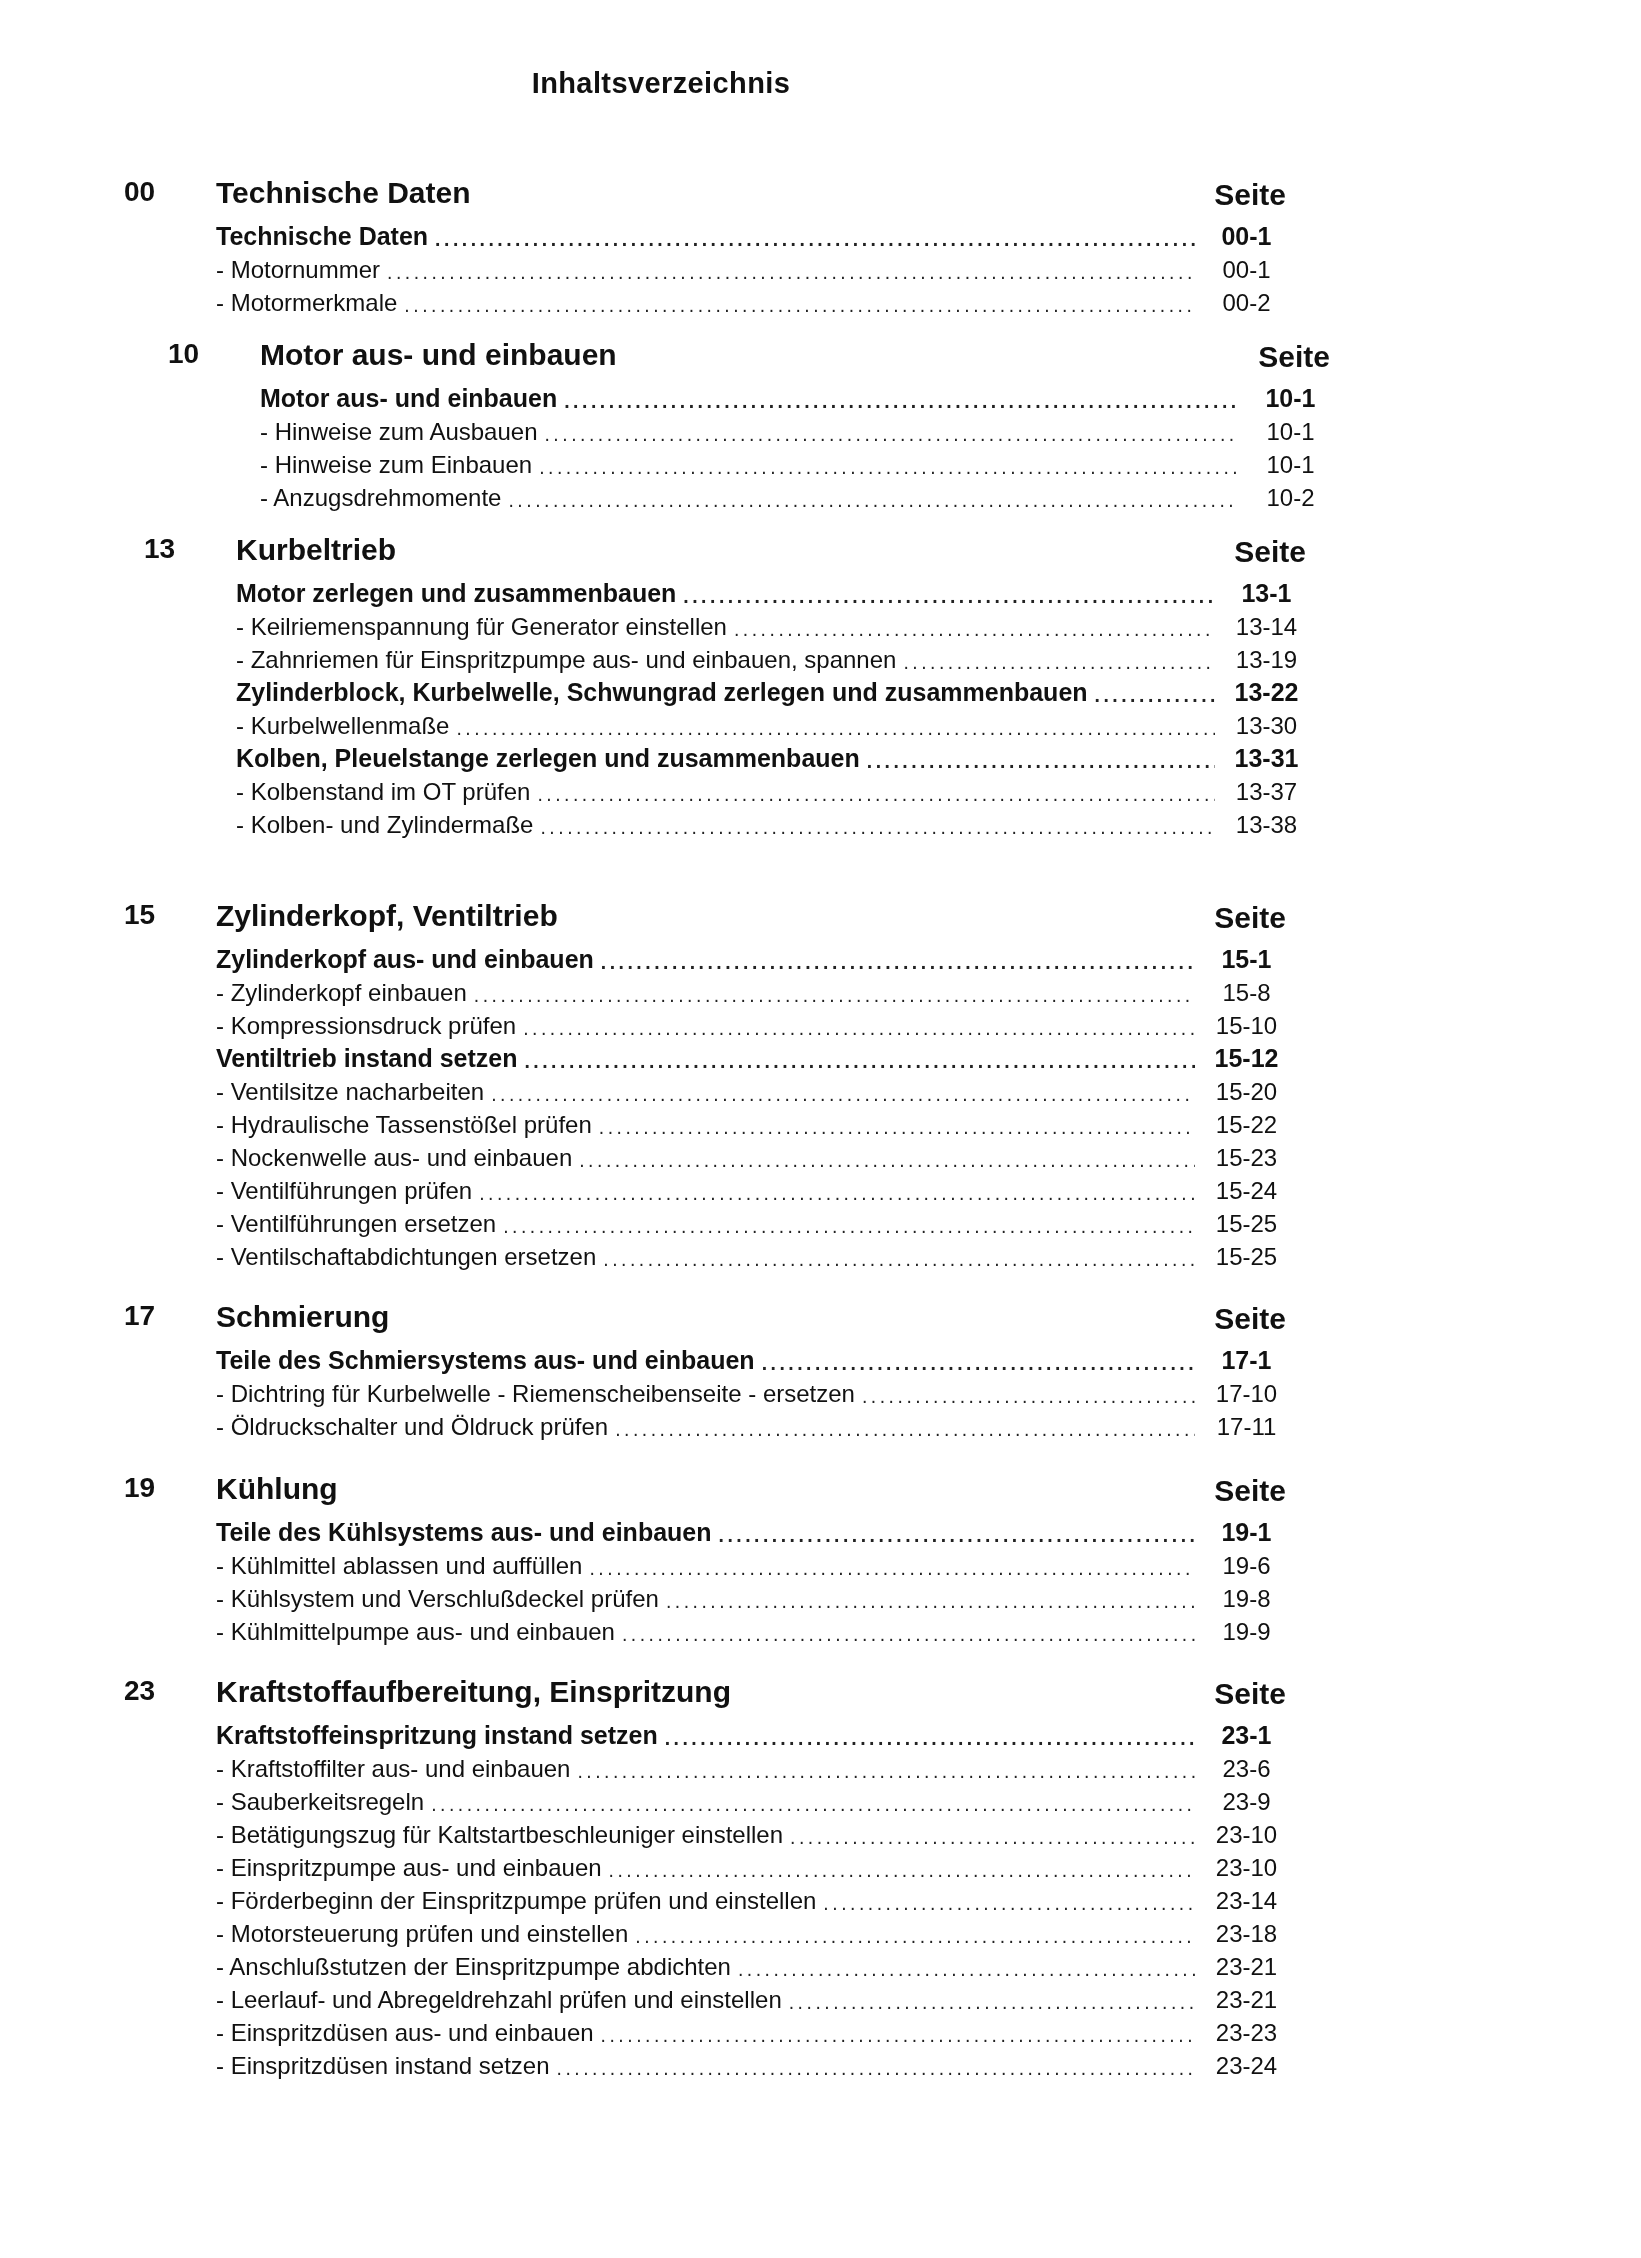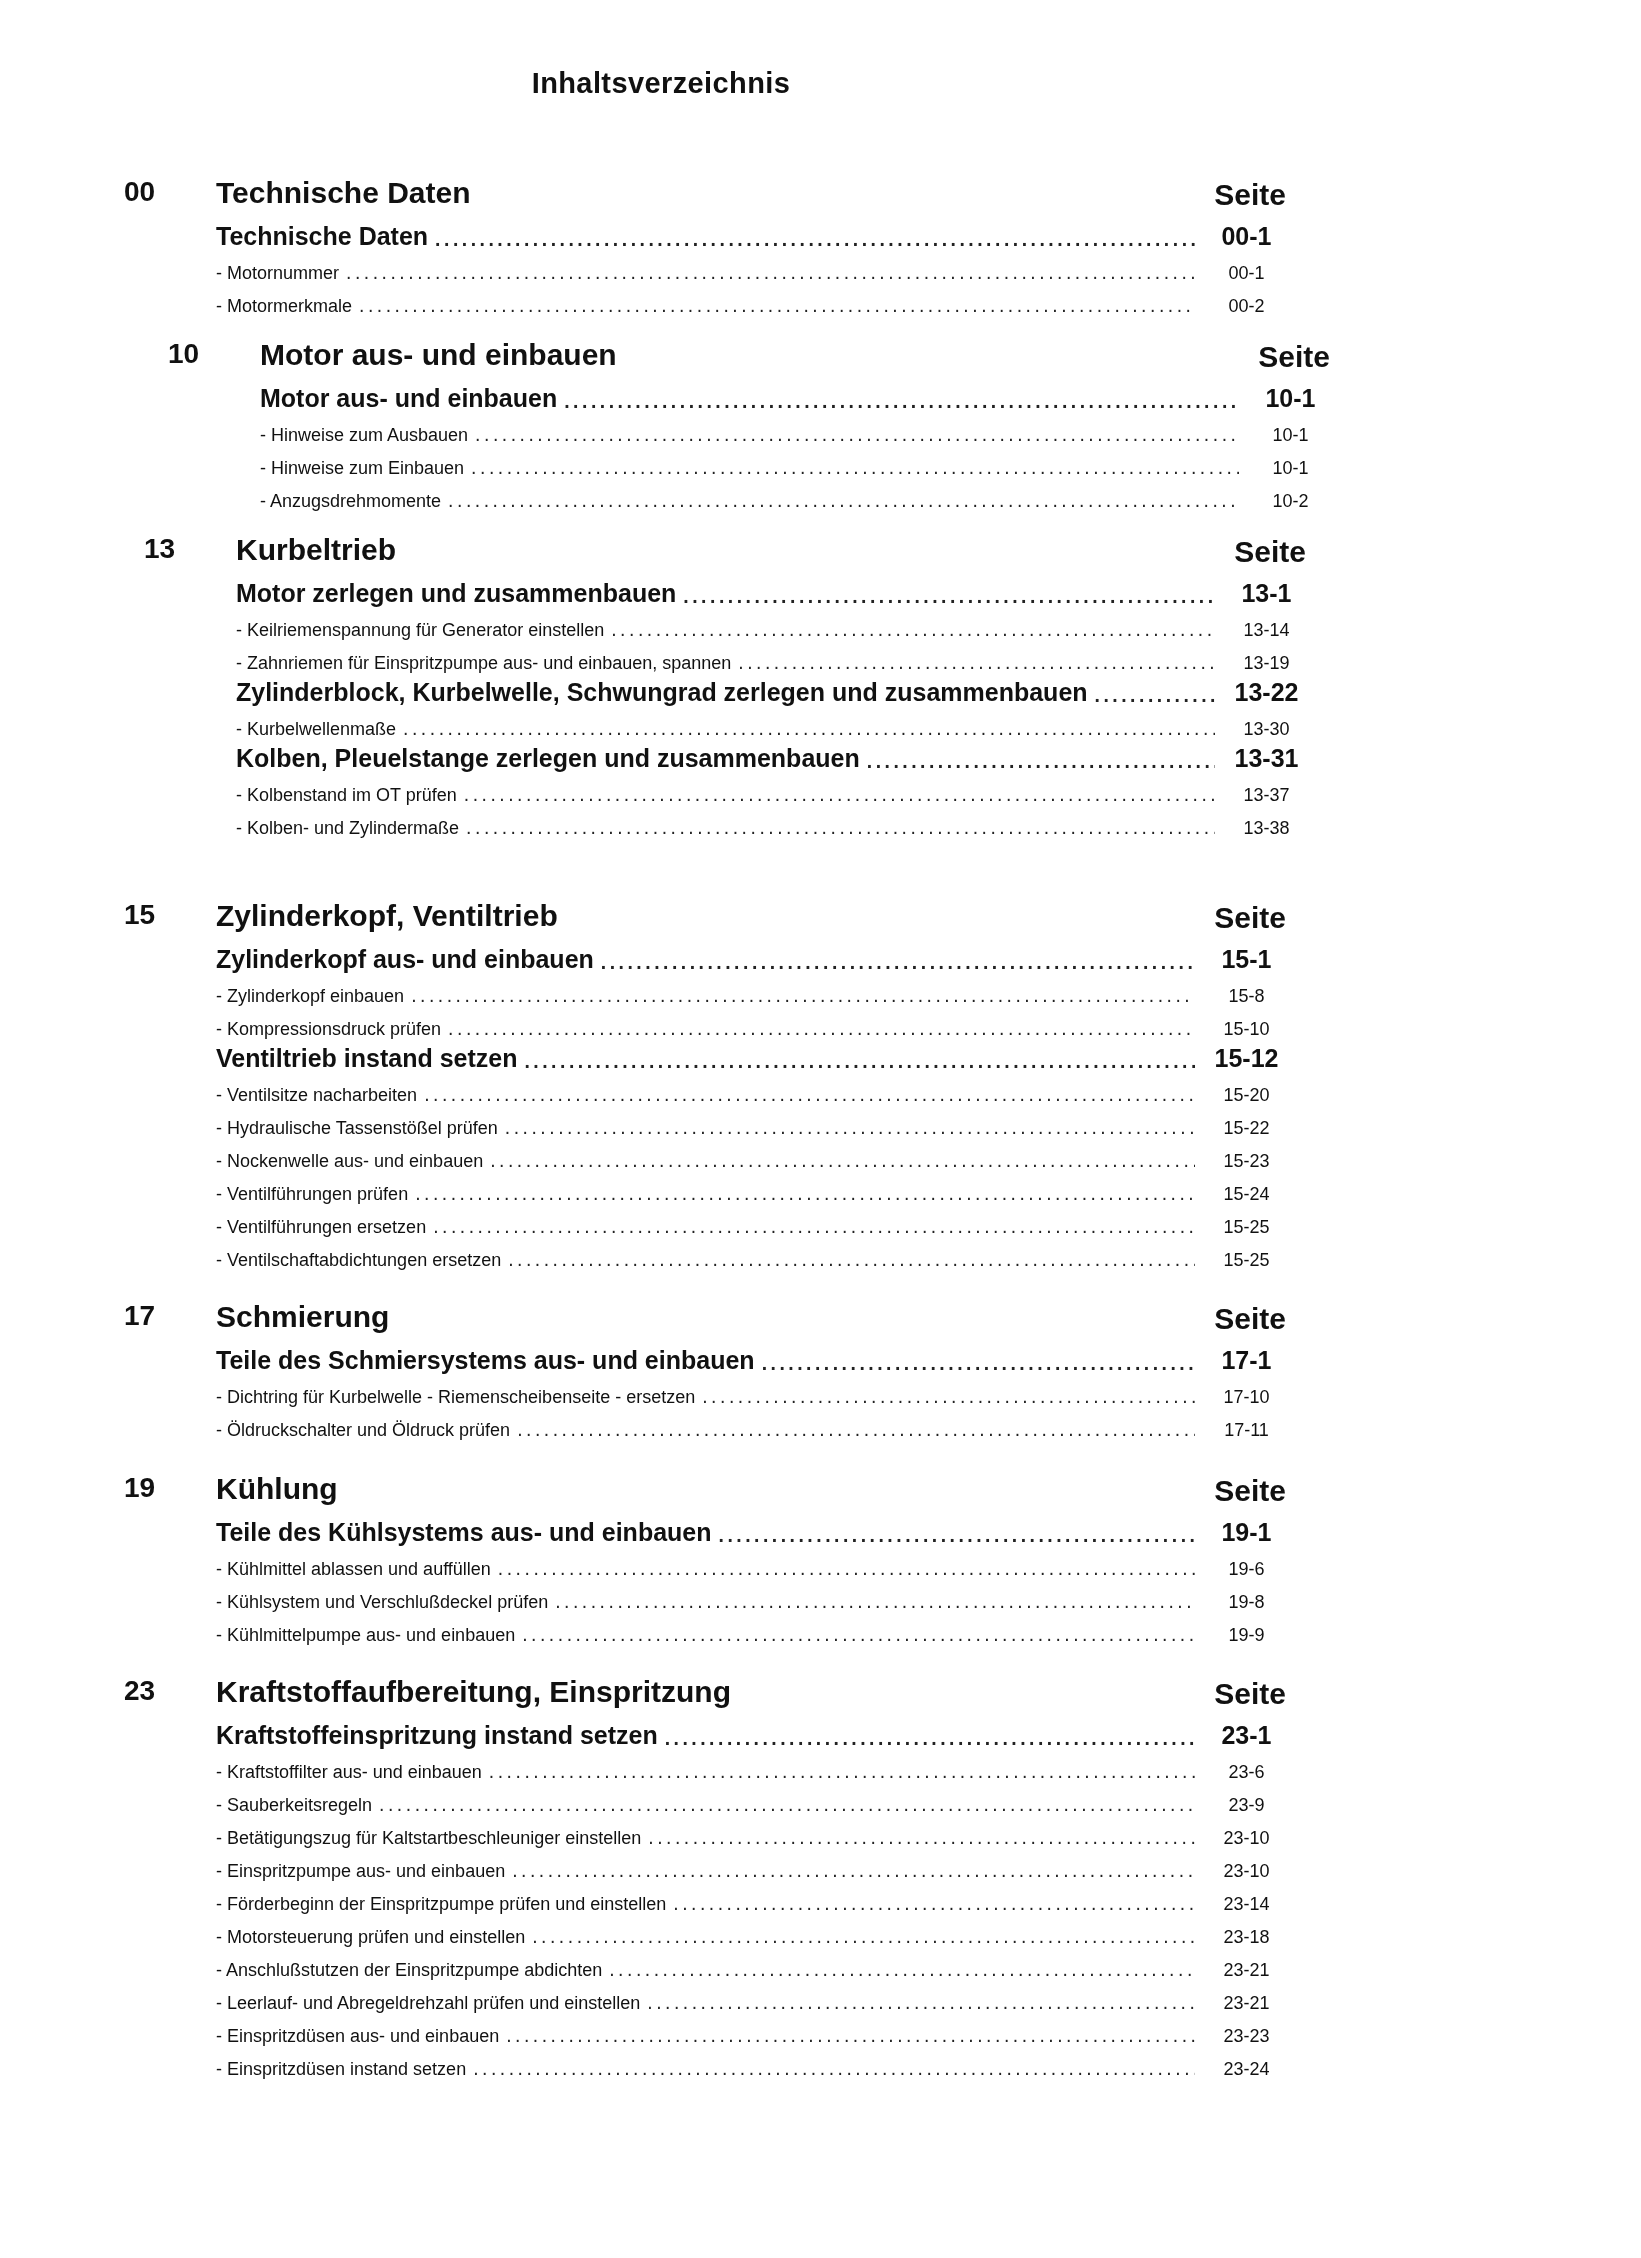--- a/index.html
+++ b/index.html
@@ -3,21 +3,21 @@
 <meta charset="utf-8">
 <style>
   html,body{margin:0;padding:0;background:#fff;}
   body{width:1642px;height:2258px;position:relative;overflow:hidden;color:#111;font-family:"Liberation Sans",sans-serif;}
   .title{position:absolute;top:67px;left:0;width:1322px;text-align:center;font-weight:bold;font-size:29px;letter-spacing:0.4px;}
   .section{position:absolute;left:0;width:1348px;}
   .sec-head{position:relative;height:42px;}
   .sec-num{position:absolute;left:124px;top:0;font-weight:bold;font-size:28px;}
   .sec-title{position:absolute;left:216px;top:0;font-weight:bold;font-size:30px;}
   .sec-seite{position:absolute;right:62px;top:1.8px;font-weight:bold;font-size:30px;}
-  .entry{position:relative;height:33px;margin-left:216px;margin-right:62px;display:flex;align-items:flex-end;font-size:18px;}
+  .entry{position:relative;height:33px;margin-left:216px;margin-right:62px;display:flex;align-items:flex-end;font-size:24px;}
   .entry .lbl{white-space:nowrap;background:#fff;padding-right:7px;}
   .entry.bold{font-weight:bold;font-size:25px;}
   .entry .dots{flex:1;overflow:hidden;white-space:nowrap;letter-spacing:3.5px;font-size:19.4px;line-height:23px;color:#222;}
   .entry .dots::before{content:"................................................................................................................................................................................................................................";}
   .entry .pg{width:79px;text-align:center;padding-left:12.4px;white-space:nowrap;}
 </style>
 </head>
 <body>
 
 <div class="title">Inhaltsverzeichnis</div>

